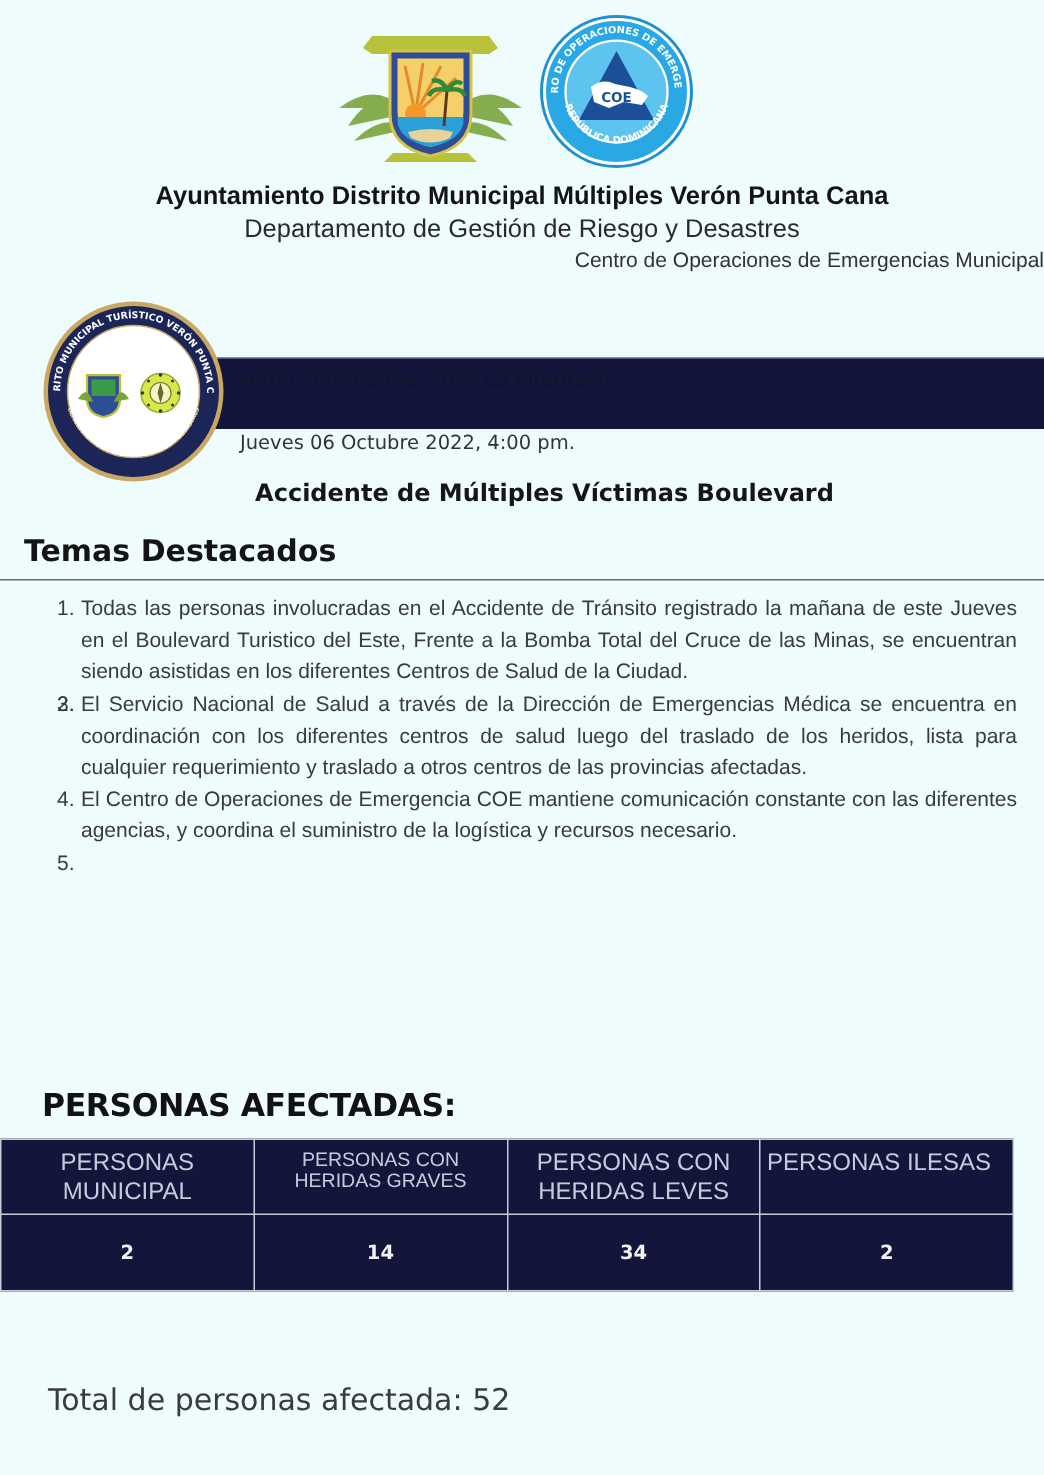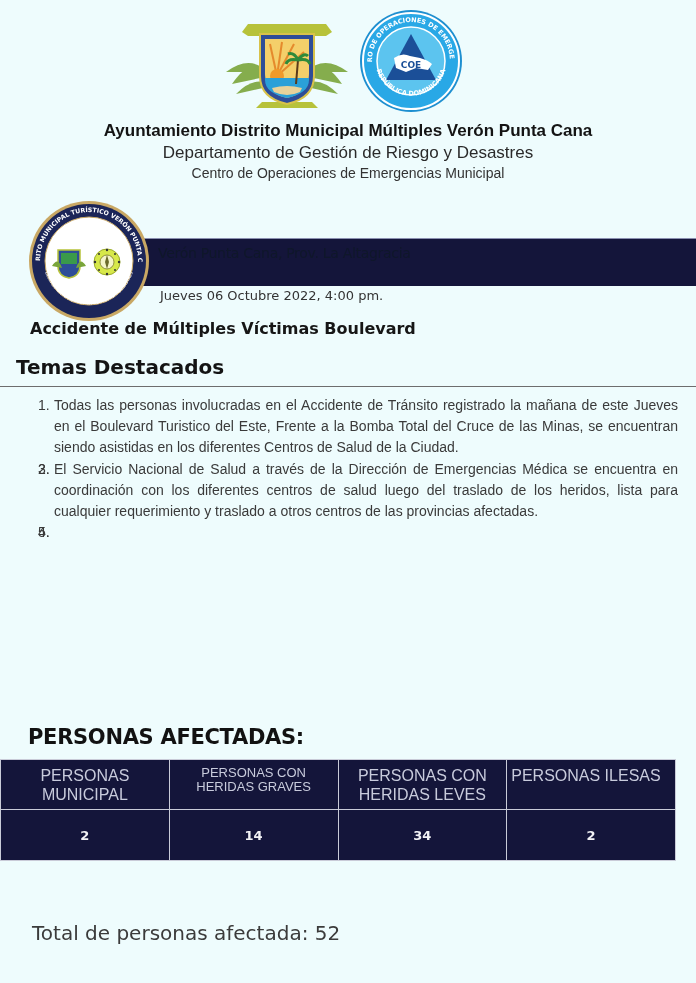--- a/index.html
+++ b/index.html
@@ -20,21 +20,21 @@
     left: 0; width: 696px; text-align: center; top: 121px;
     font-family: "Liberation Sans", sans-serif; font-weight: bold;
     font-size: 17px; color: #141414;
   }
   .org-dept {
     left: 0; width: 696px; text-align: center; top: 143px;
     font-family: "Liberation Sans", sans-serif;
     font-size: 17px; color: #2a2a2a;
   }
   .org-center {
-    left: 0; width: 696px; text-align: center; top: 165px;
+    left: 0; width: 696px; text-align: right; top: 165px;
     font-family: "Liberation Sans", sans-serif;
     font-size: 14px; color: #333;
   }
 
   
   #banner {
     left: 60px; top: 238px; width: 636px; height: 47px;
     background: #14153a;
     border-top: 1px solid #8a8fb0;
   }
@@ -43,21 +43,21 @@
     font-family: "DejaVu Sans", sans-serif; font-size: 14px;
     color: #0f172a; letter-spacing: -0.3px; white-space: nowrap;
   }
   #badge { left: 28px; top: 200px; width: 122px; height: 122px; }
 
   .date-line {
     left: 160px; top: 288px; font-size: 13px; color: #333;
     font-family: "DejaVu Sans", sans-serif;
   }
   .event-title {
-    left: 0; width: 696px; top: 319px; padding-left: 30px; box-sizing: border-box;
+    left: 0; width: 696px; text-align: center; top: 319px; padding-left: 30px; box-sizing: border-box;
     font-size: 16px; font-weight: bold; color: #161616;
     font-family: "DejaVu Sans", sans-serif;
   }
 
   .section-heading {
     left: 16px; top: 355px; font-size: 20px; font-weight: bold; color: #141414;
     font-family: "DejaVu Sans", sans-serif;
   }
   #section-rule { left: 0; top: 386px; width: 696px; height: 1px; background: #6d6d6d; }
 
@@ -186,21 +186,21 @@
 <div class="abs date-line">Jueves 06 Octubre 2022, 4:00 pm.</div>
 <div class="abs event-title">Accidente de Múltiples Víctimas Boulevard</div>
 
 <div class="abs section-heading">Temas Destacados</div>
 <div id="section-rule" class="abs"></div>
 
 <ol id="highlights" class="abs">
   <li><span class="num">1.</span><span>Todas las personas involucradas en el Accidente de Tránsito registrado la mañana de este Jueves en el Boulevard Turistico del Este, Frente a la Bomba Total del Cruce de las Minas, se encuentran siendo asistidas en los diferentes Centros de Salud de la Ciudad.</span></li>
   <li><span class="num">2.</span></li>
   <li><span class="num">3.</span><span>El Servicio Nacional de Salud a través de la Dirección de Emergencias Médica se encuentra en coordinación con los diferentes centros de salud luego del traslado de los heridos, lista para cualquier requerimiento y traslado a otros centros de las provincias afectadas.</span></li>
-  <li><span class="num">4.</span></li>
+  <li><span class="num">4.</span><span>El Centro de Operaciones de Emergencia COE mantiene comunicación constante con las diferentes agencias, y coordina el suministro de la logística y recursos necesario.</span></li>
   <li><span class="num">5.</span></li>
 </ol>
 
 <div class="abs affected-heading">PERSONAS AFECTADAS:</div>
 
 <table id="stats-table" class="abs">
   <tbody>
       <tr class="head">
     <td class="h-big">
       <div>PERSONAS</div>

